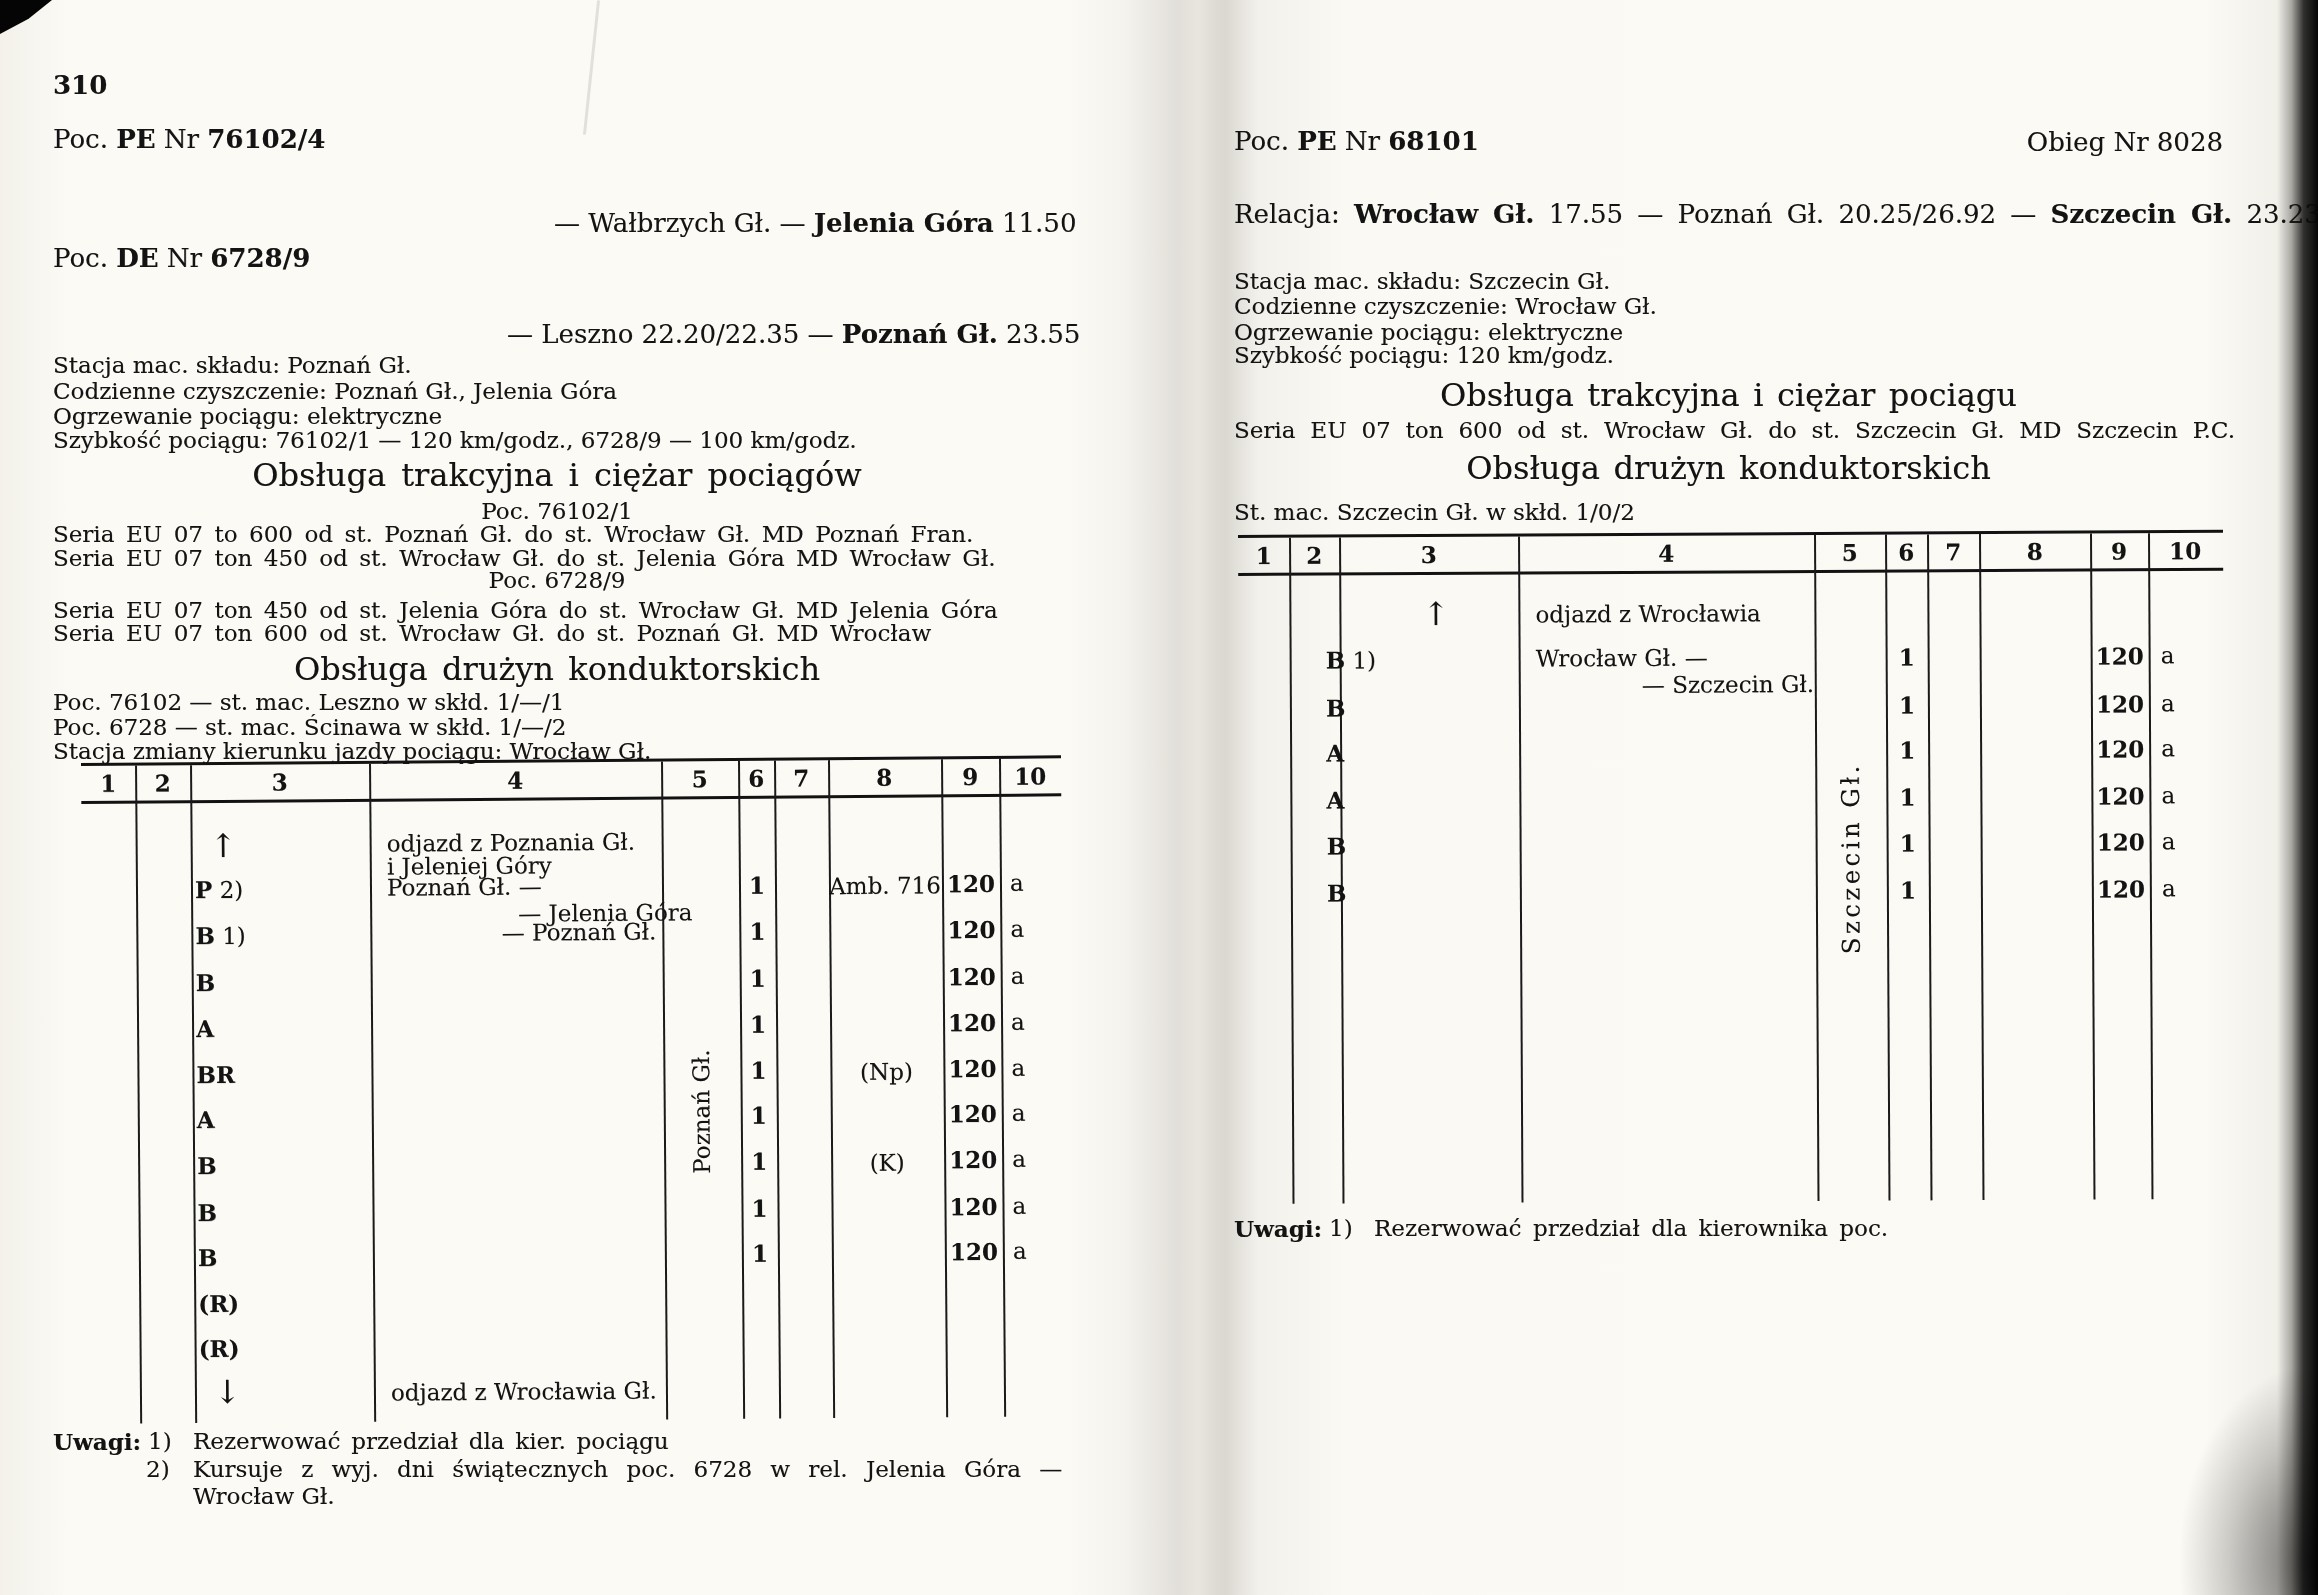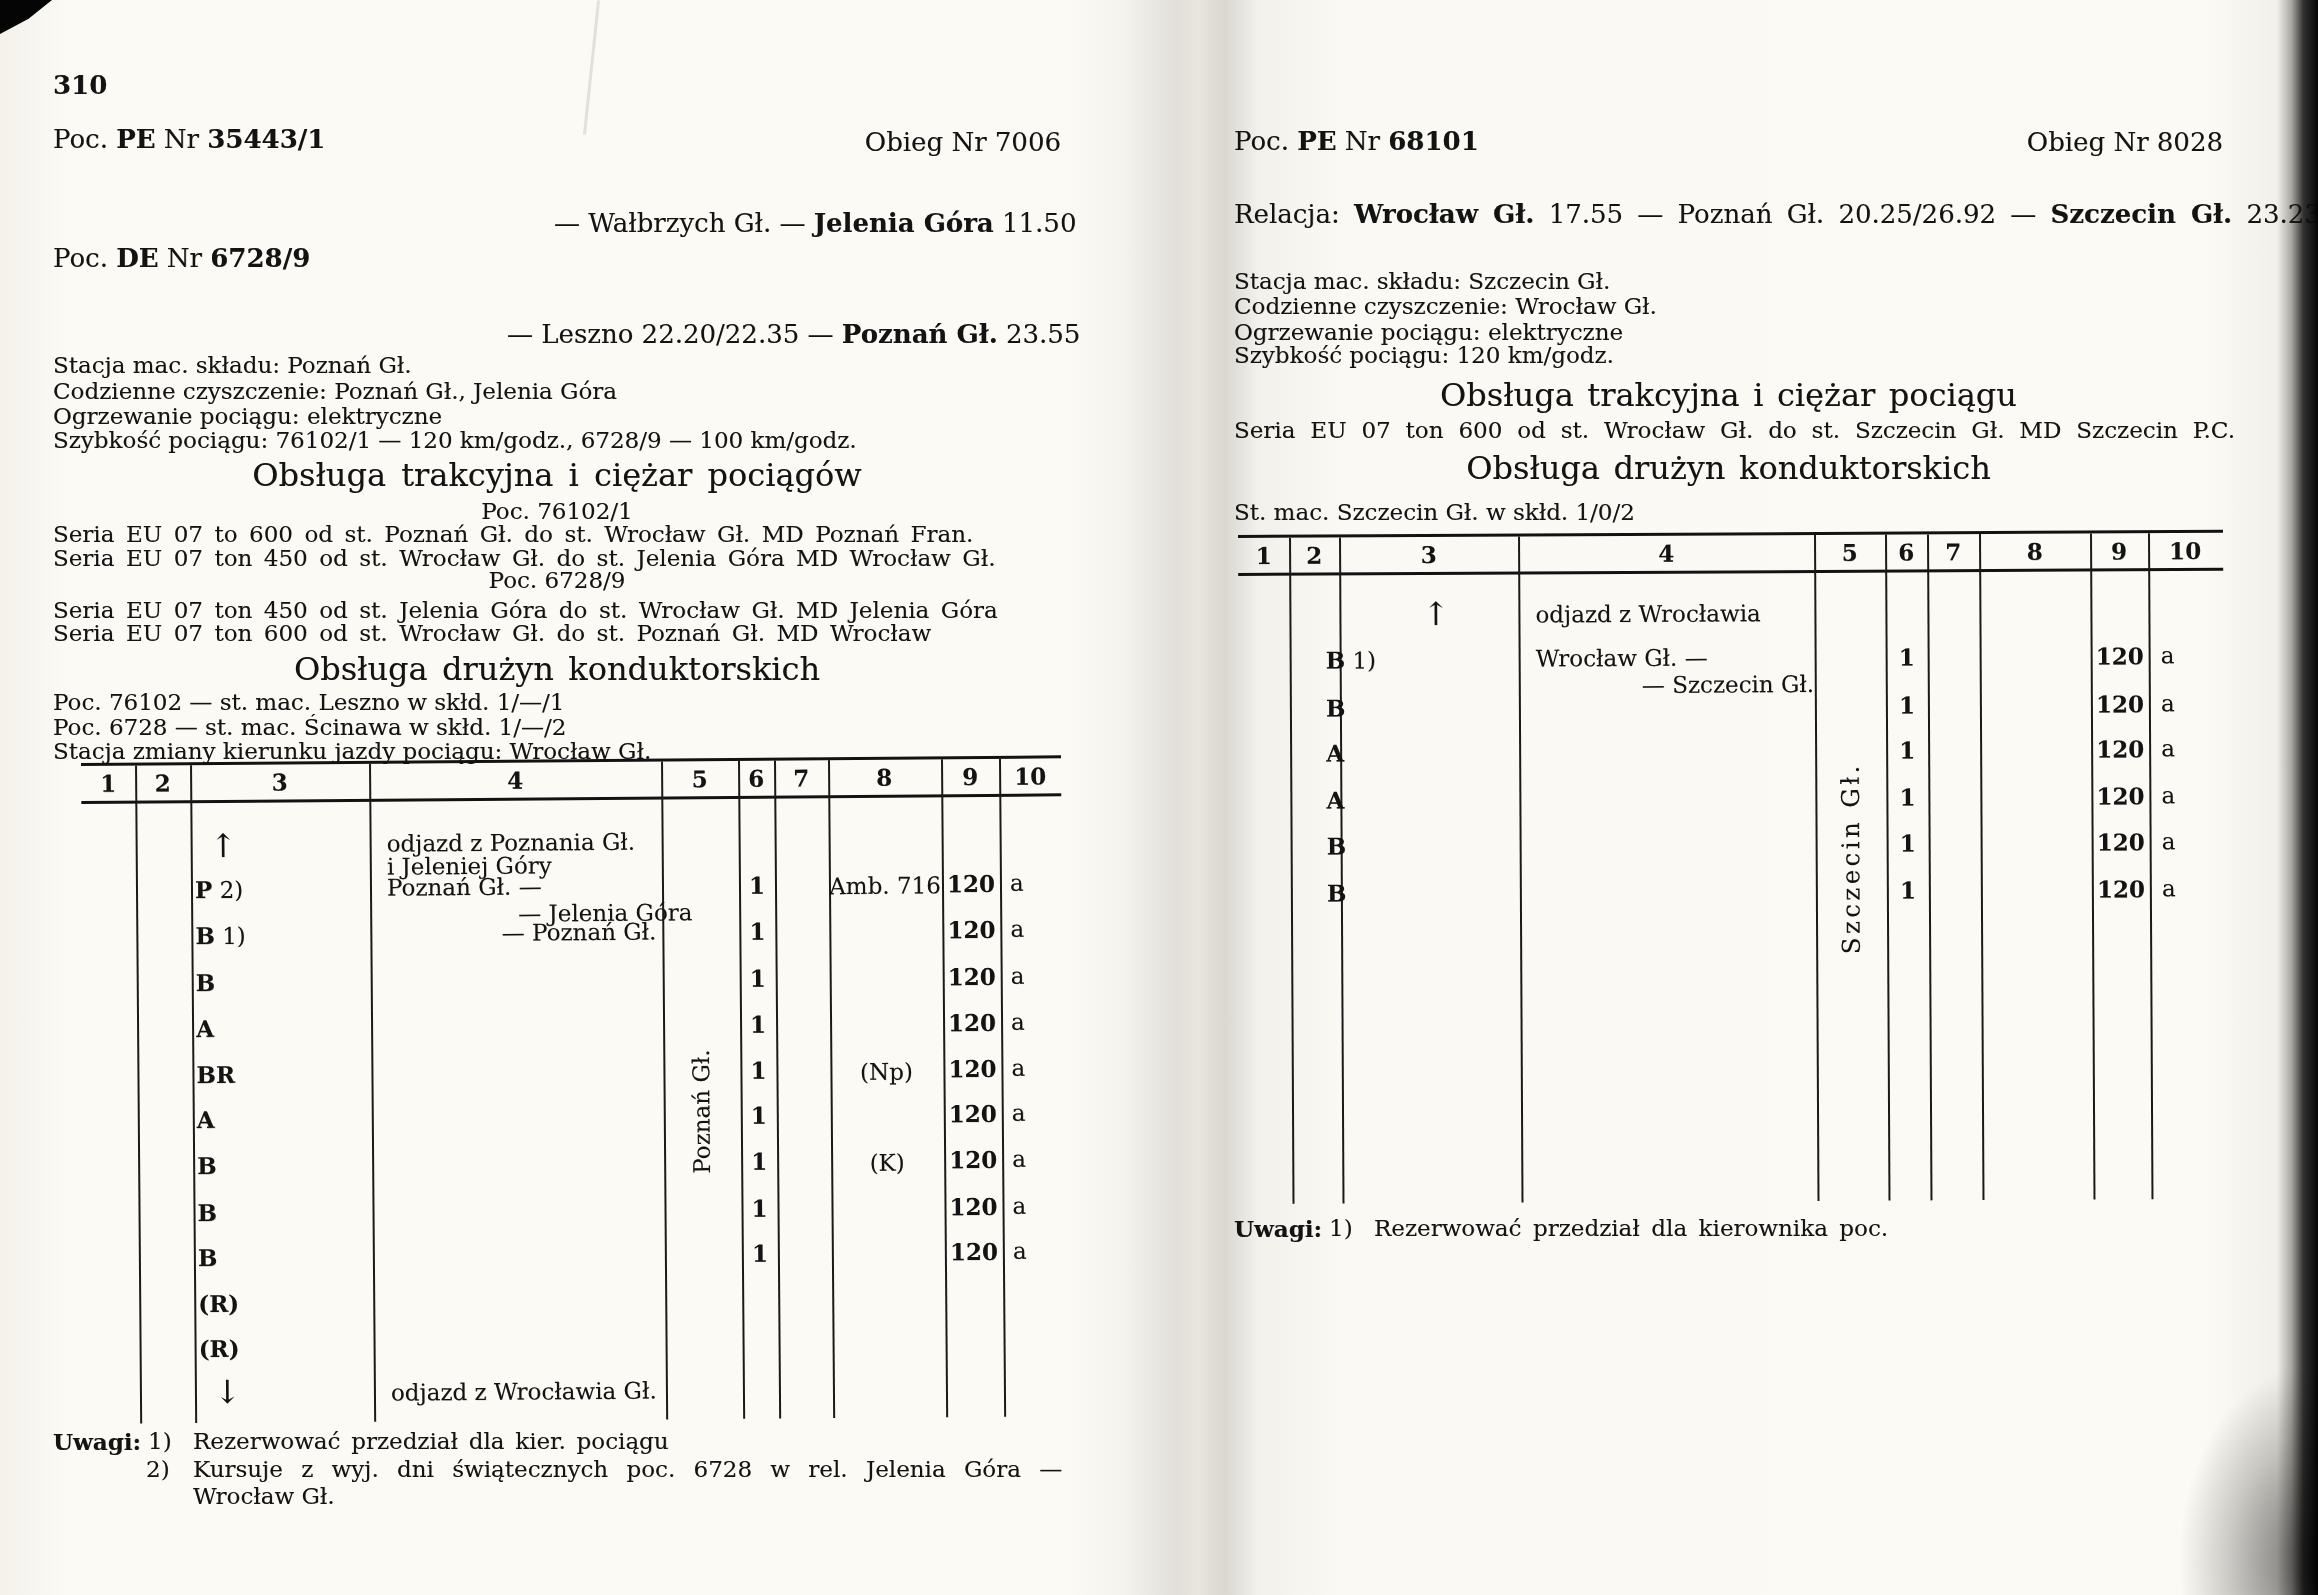--- a/index.html
+++ b/index.html
@@ -22,22 +22,21 @@
   .arrow{font-size:32px;line-height:32px;}
   .artifact{position:absolute;pointer-events:none;}
 </style>
 </head>
 <body>
 
 <div class="canvas">
 
   <div class="t fs31 b" style="left:53px;top:71px">310</div>
 
-  <div class="t fs31" style="left:53px;top:125px"><span>Poc. </span><b>PE</b><span> Nr </span><b>35443/1</b></div>
-  <div class="t fs31 r" style="left:53px;top:128px;width:1008px">Obieg Nr 7006</div>
+  <div class="t fs31" style="left:53px;top:125px"><span>Poc. </span><b>PE</b><span> Nr </span><b>76102/4</b></div>
 
   <div class="t fs31 r" style="left:554px;top:209px;width:507px"><span>— Wałbrzych Gł. — </span><b>Jelenia Góra</b><span> 11.50</span></div>
 
   <div class="t fs31" style="left:53px;top:244px"><span>Poc. </span><b>DE</b><span> Nr </span><b>6728/9</b></div>
 
   <div class="t fs31 r" style="left:507px;top:320px;width:554px"><span>— Leszno 22.20/22.35 — </span><b>Poznań Gł.</b><span> 23.55</span></div>
 
   <div class="t fs27" style="left:53px;top:353px">Stacja mac. składu: Poznań Gł.</div>
   <div class="t fs27" style="left:53px;top:379px">Codzienne czyszczenie: Poznań Gł., Jelenia Góra</div>
   <div class="t fs27" style="left:53px;top:404px">Ogrzewanie pociągu: elektryczne</div>

